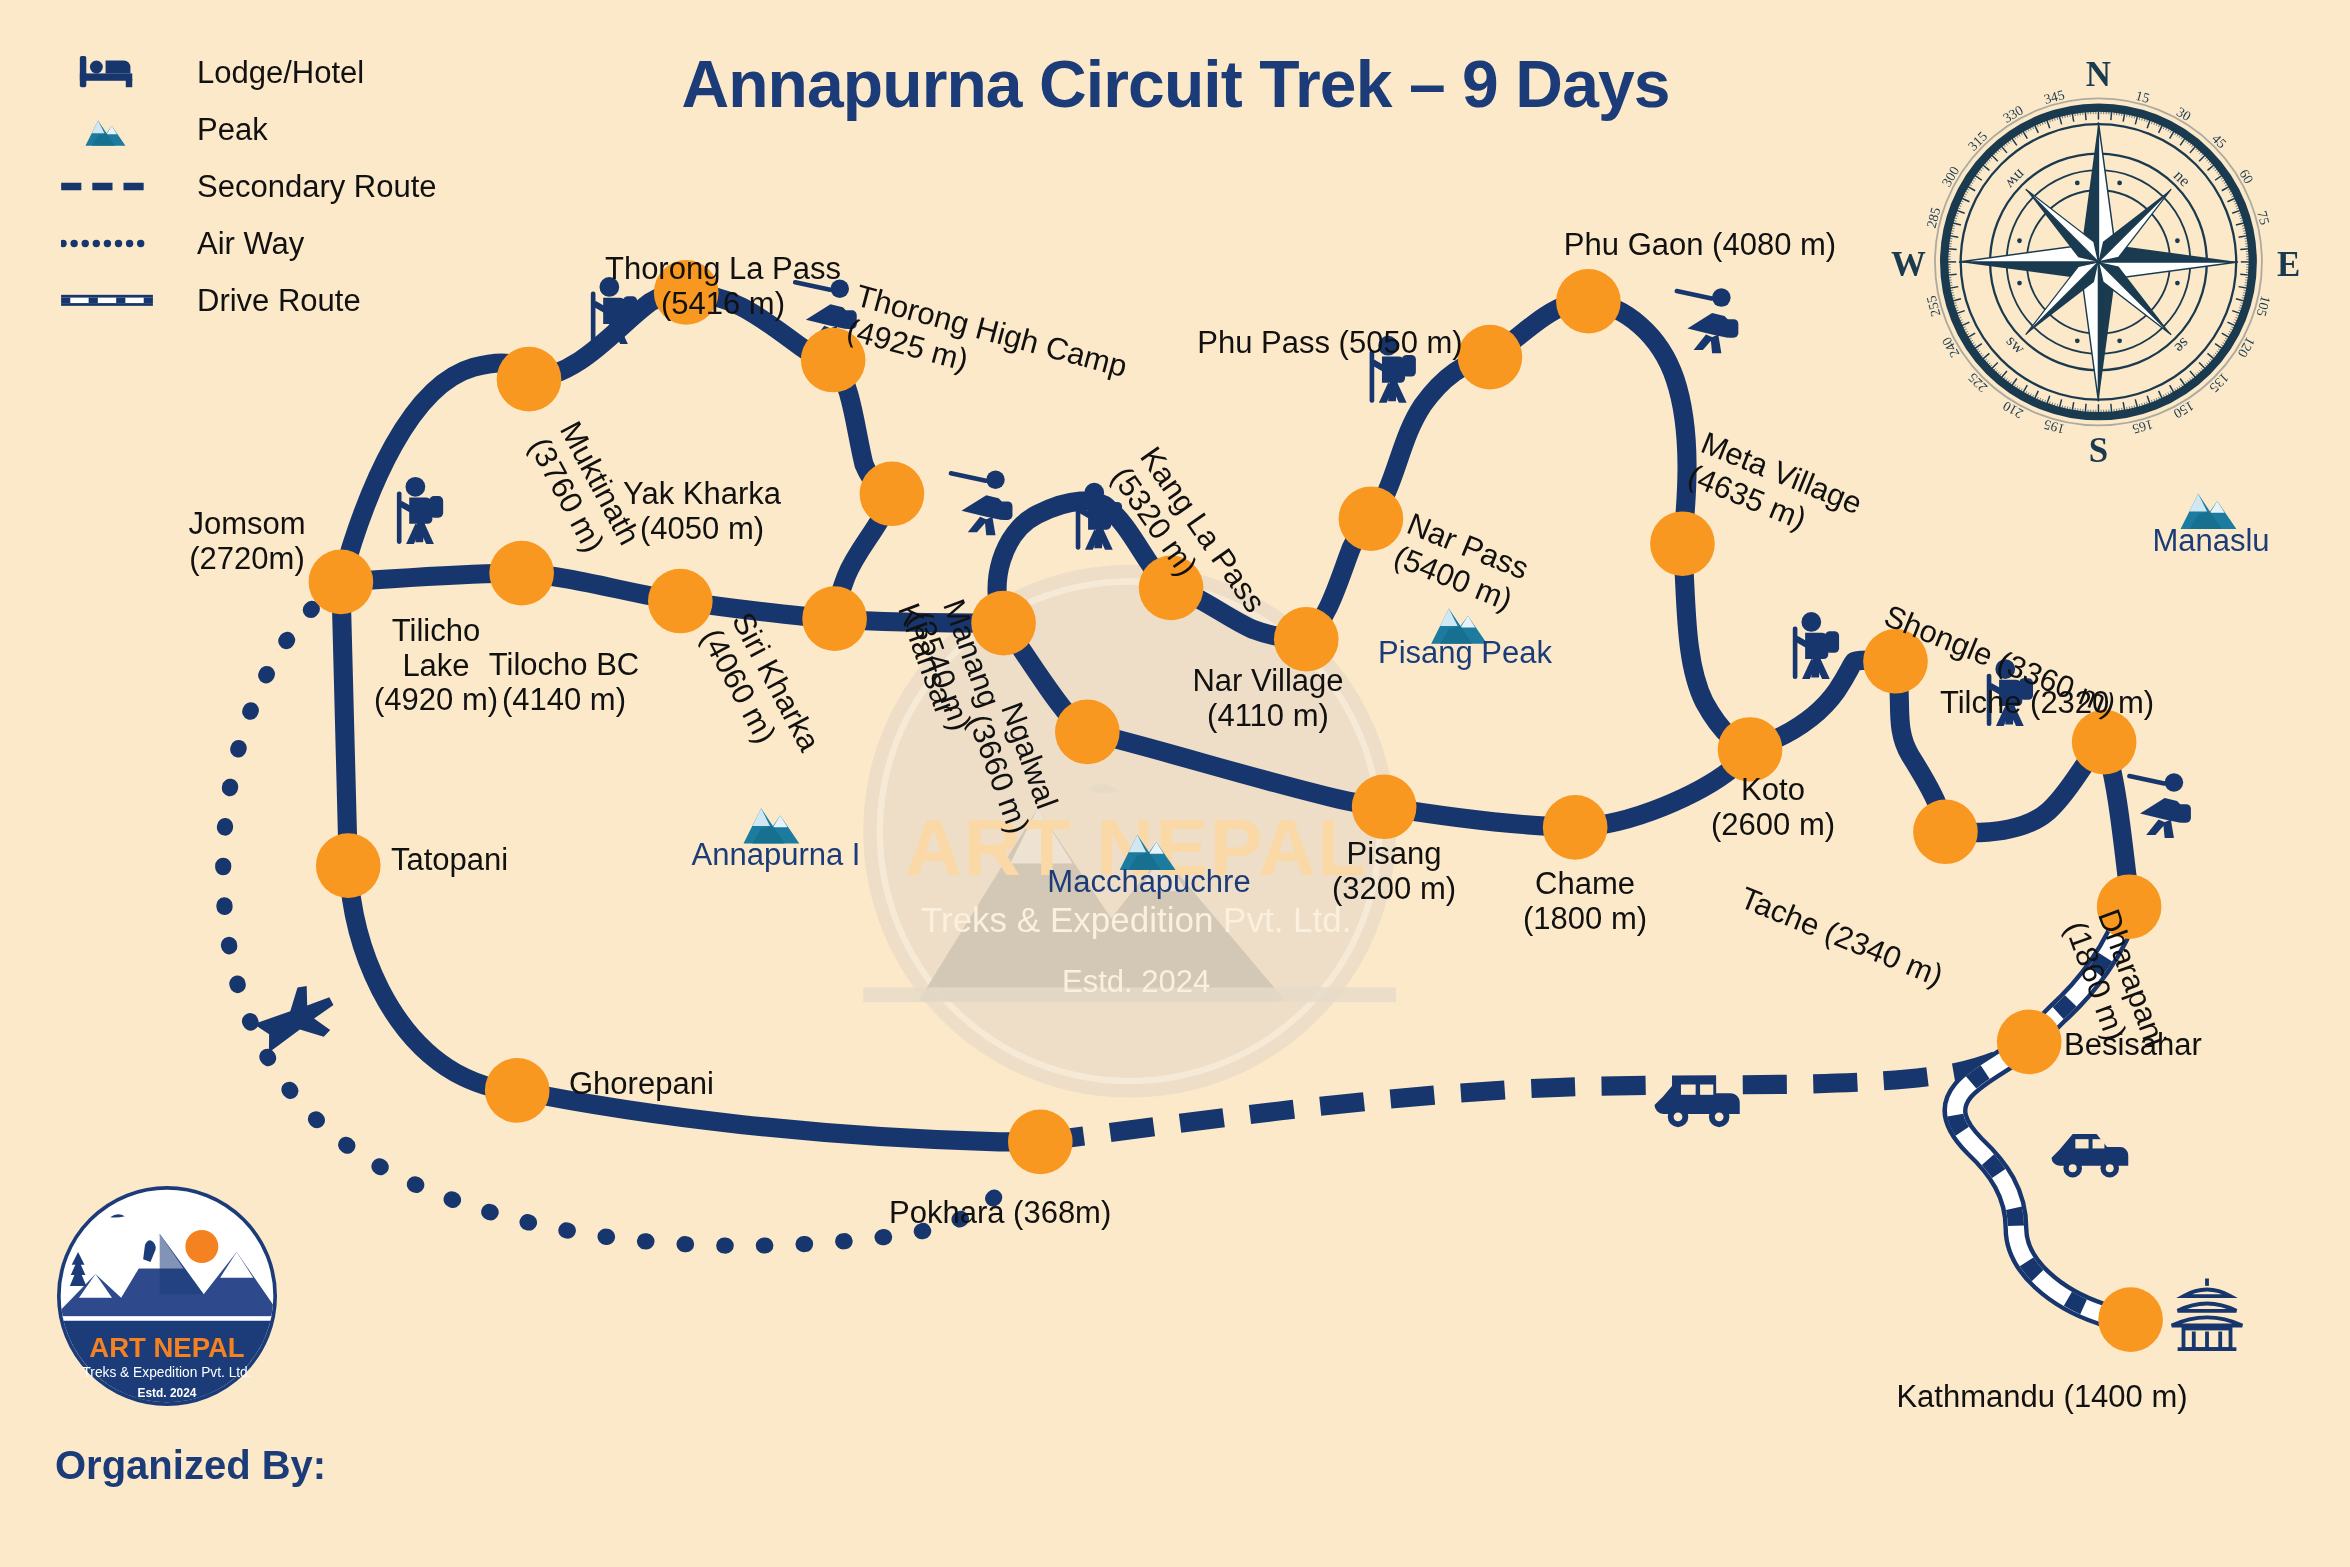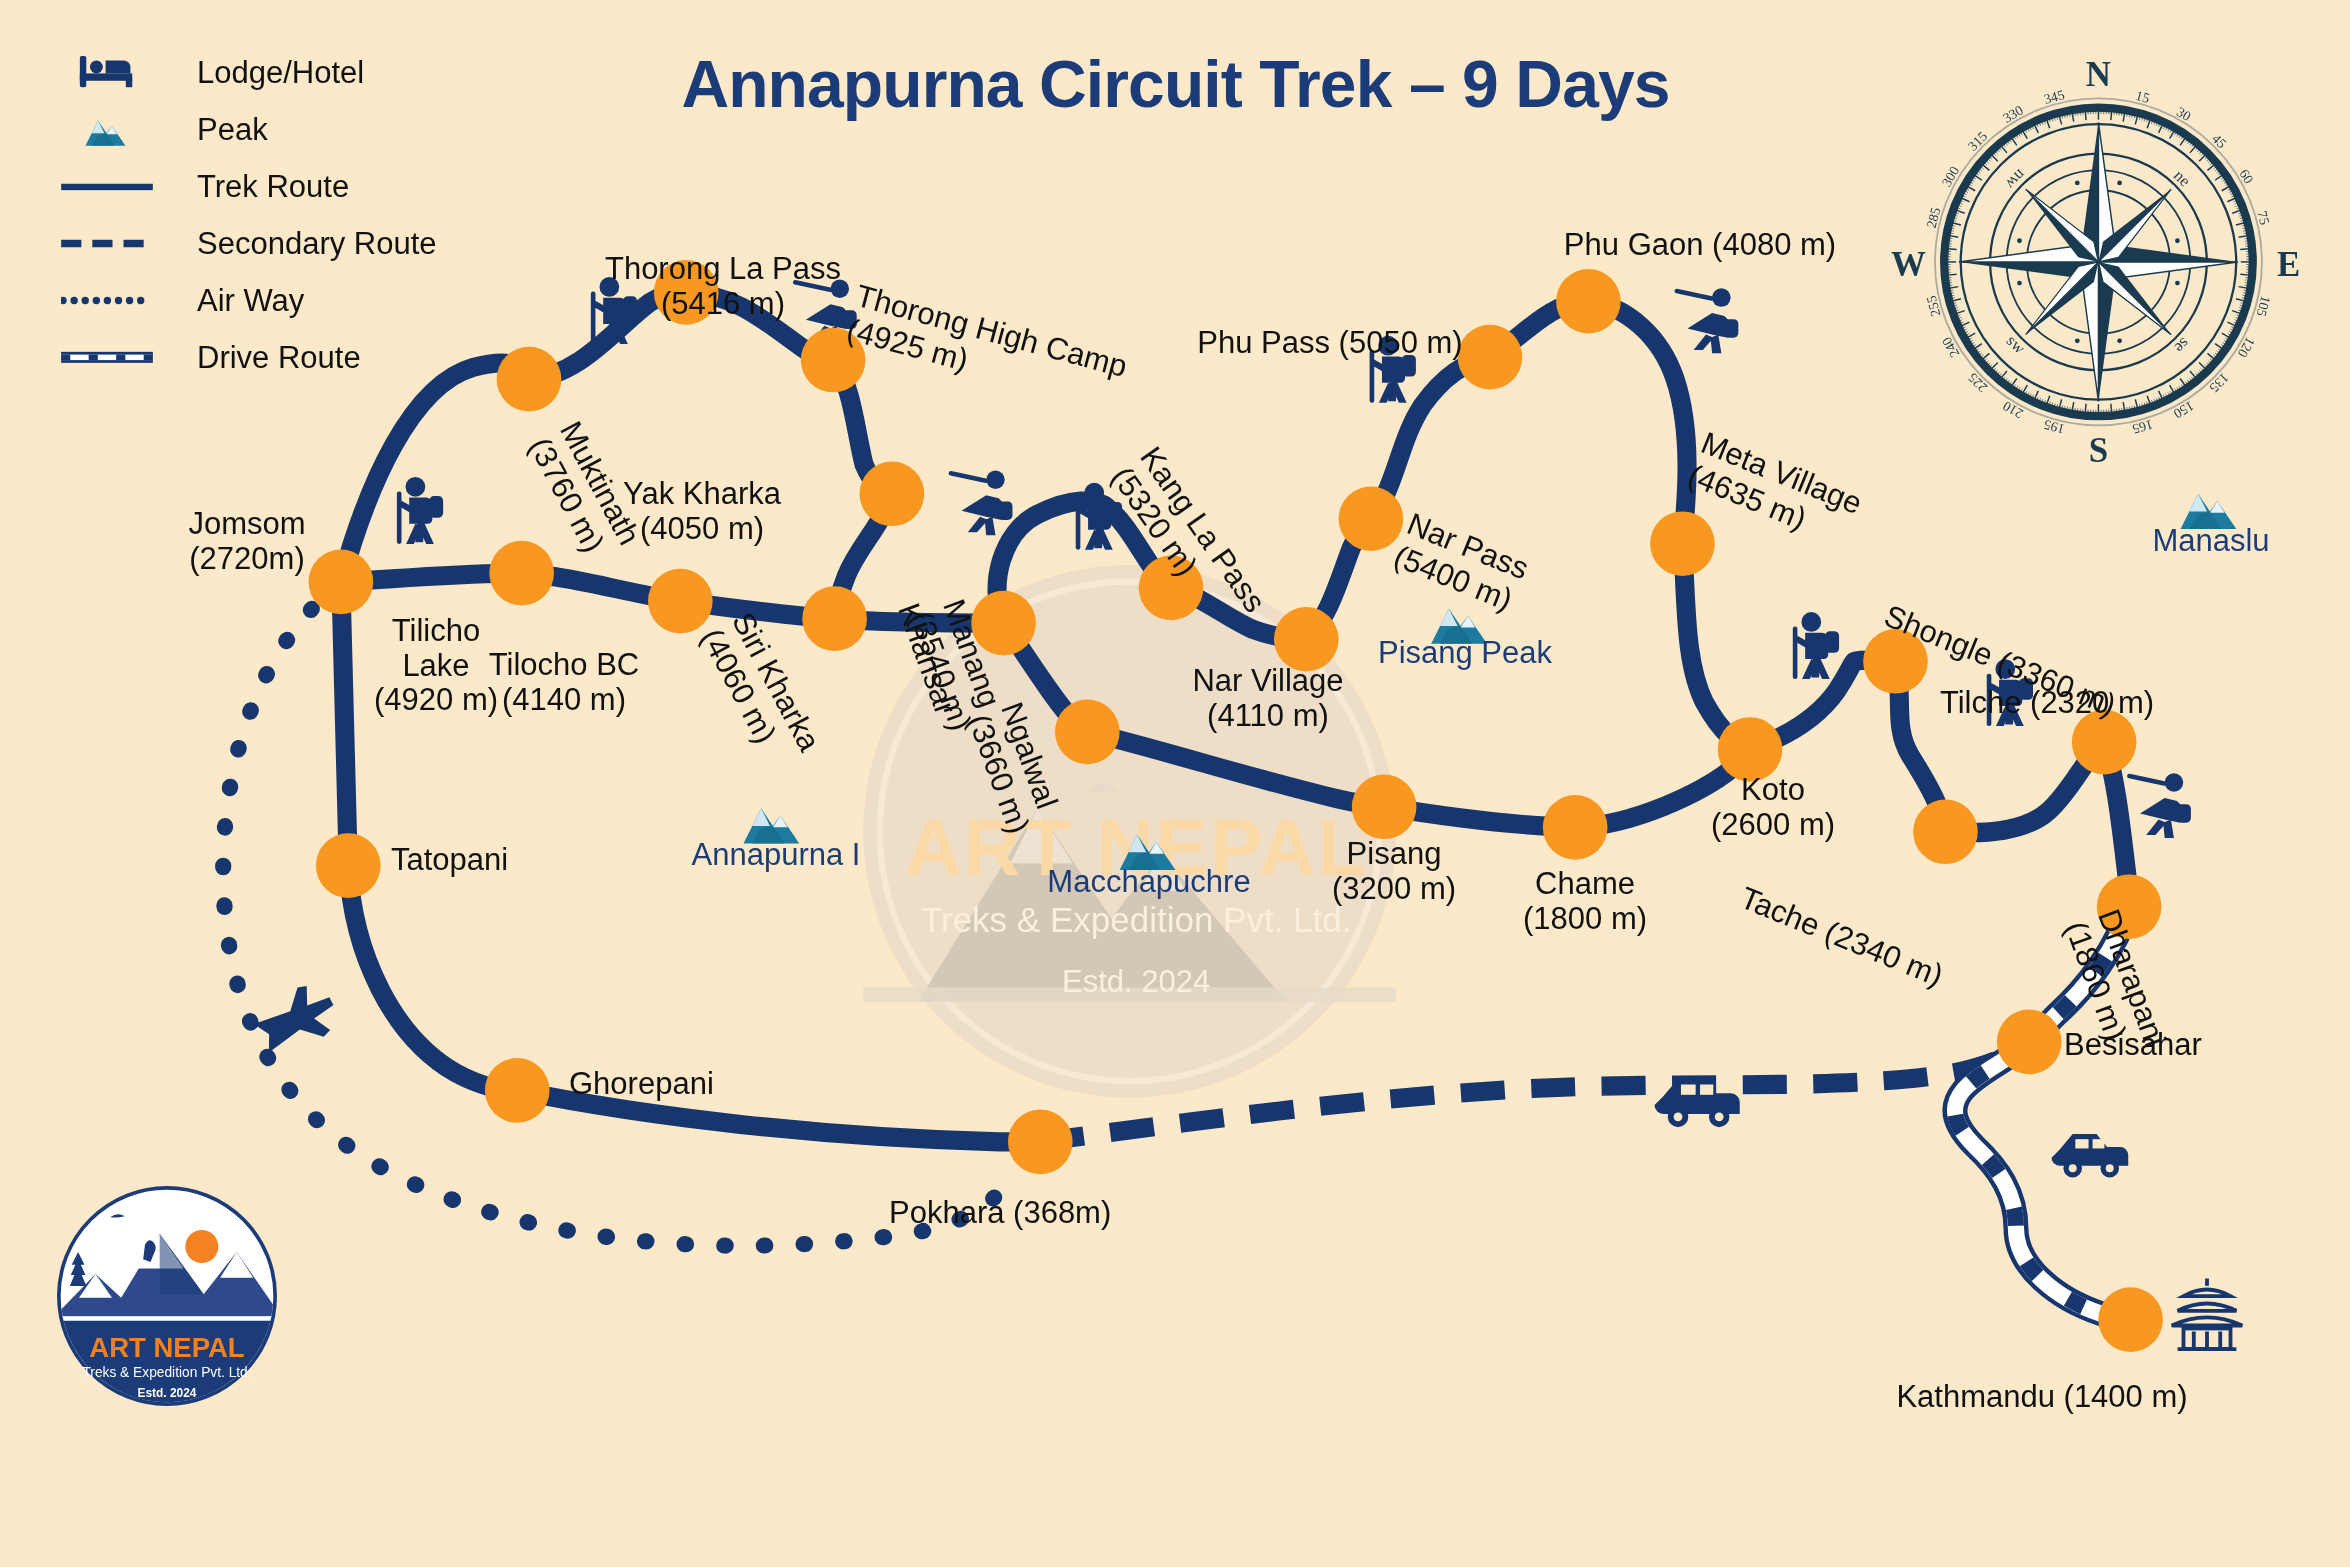--- a/index.html
+++ b/index.html
@@ -339,28 +339,20 @@
         <svg width="55" height="40" viewBox="0 0 44 38">
           <path d="M2 34 L14 10 L22 22 L27 15 L40 34 Z" fill="#1c7b9e"></path>
           <path d="M14 10 L20 22 L8 22 Z" fill="#cfe8f4"></path>
           <path d="M27 15 L32 23 L22 23 Z" fill="#e6f3fa"></path>
           <path d="M22 22 L30 34 L8 34 L14 24 Z" fill="#176e8e" opacity="0.85"></path>
         </svg>
       </span>
       <span class="legtxt">Peak</span>
     </div>
 
-    <div class="legrow">
-      <span class="legicon">
-        <svg width="92" height="11" viewBox="0 0 100 12">
-            <rect x="0" y="3" width="100" height="7" fill="#17366e"></rect>
-          </svg>
-      </span>
-      <span class="legtxt">Trek Route</span>
-    </div>
 
     <div class="legrow">
       <span class="legicon">
         <svg width="92" height="11" viewBox="0 0 100 12">
           <line x1="0" y1="6" x2="100" y2="6" stroke="#17366e" stroke-width="8" stroke-dasharray="22 12"></line>
         </svg>
       </span>
       <span class="legtxt">Secondary Route</span>
     </div>
 
@@ -846,16 +838,17 @@
         <rect x="-10" y="146" width="260" height="100" fill="#1b3c78"></rect>
         <rect x="-10" y="142" width="260" height="5" fill="#ffffff"></rect>
       </g>
       <text x="120" y="186" text-anchor="middle" fill="#f58220" font-size="30" font-weight="bold">ART NEPAL</text>
       <text x="120" y="208" text-anchor="middle" fill="#ffffff" font-size="15">Treks &amp; Expedition Pvt. Ltd.</text>
       <text x="120" y="230" text-anchor="middle" fill="#ffffff" font-size="13" font-weight="bold">Estd. 2024</text>
     </svg>
   </div>
 
   <div class="org">
+    <div>Organized By:</div>
   </div>
 
 </div>
 
 
 </body></html>

